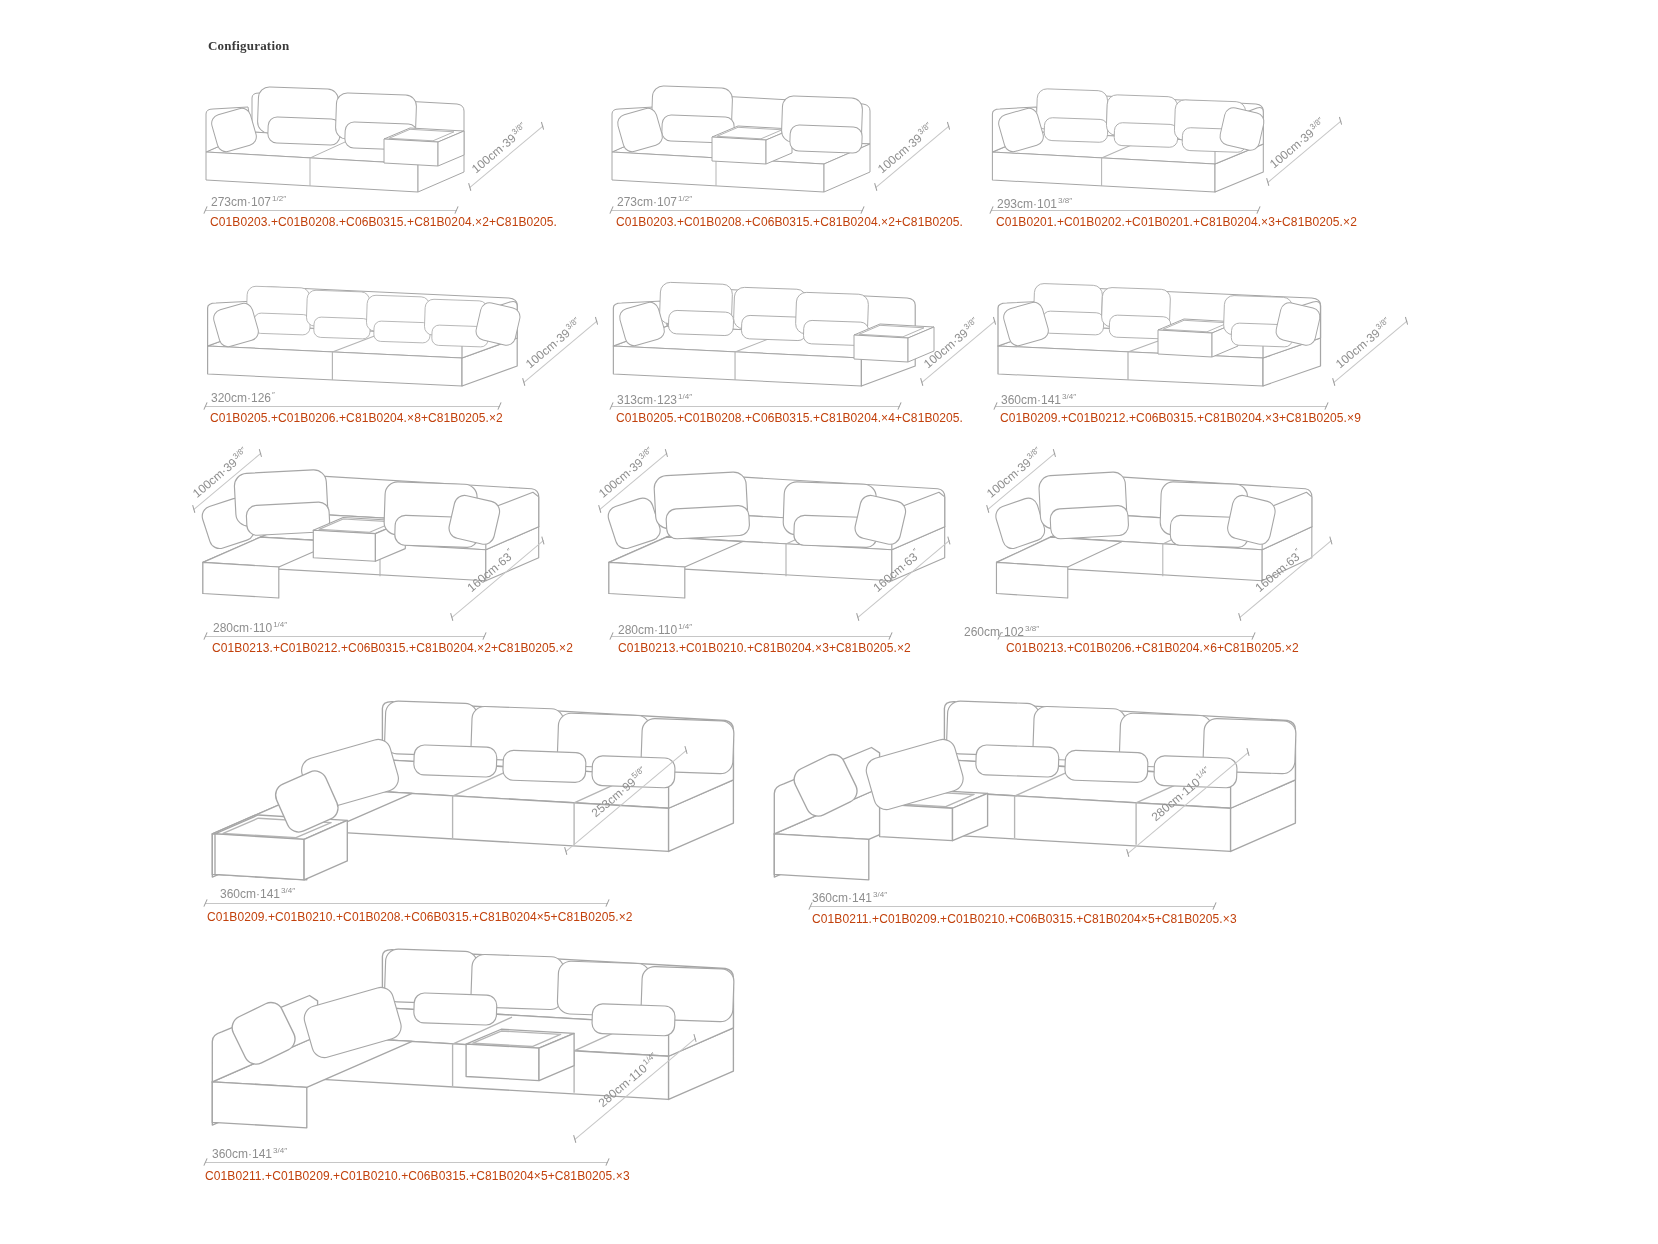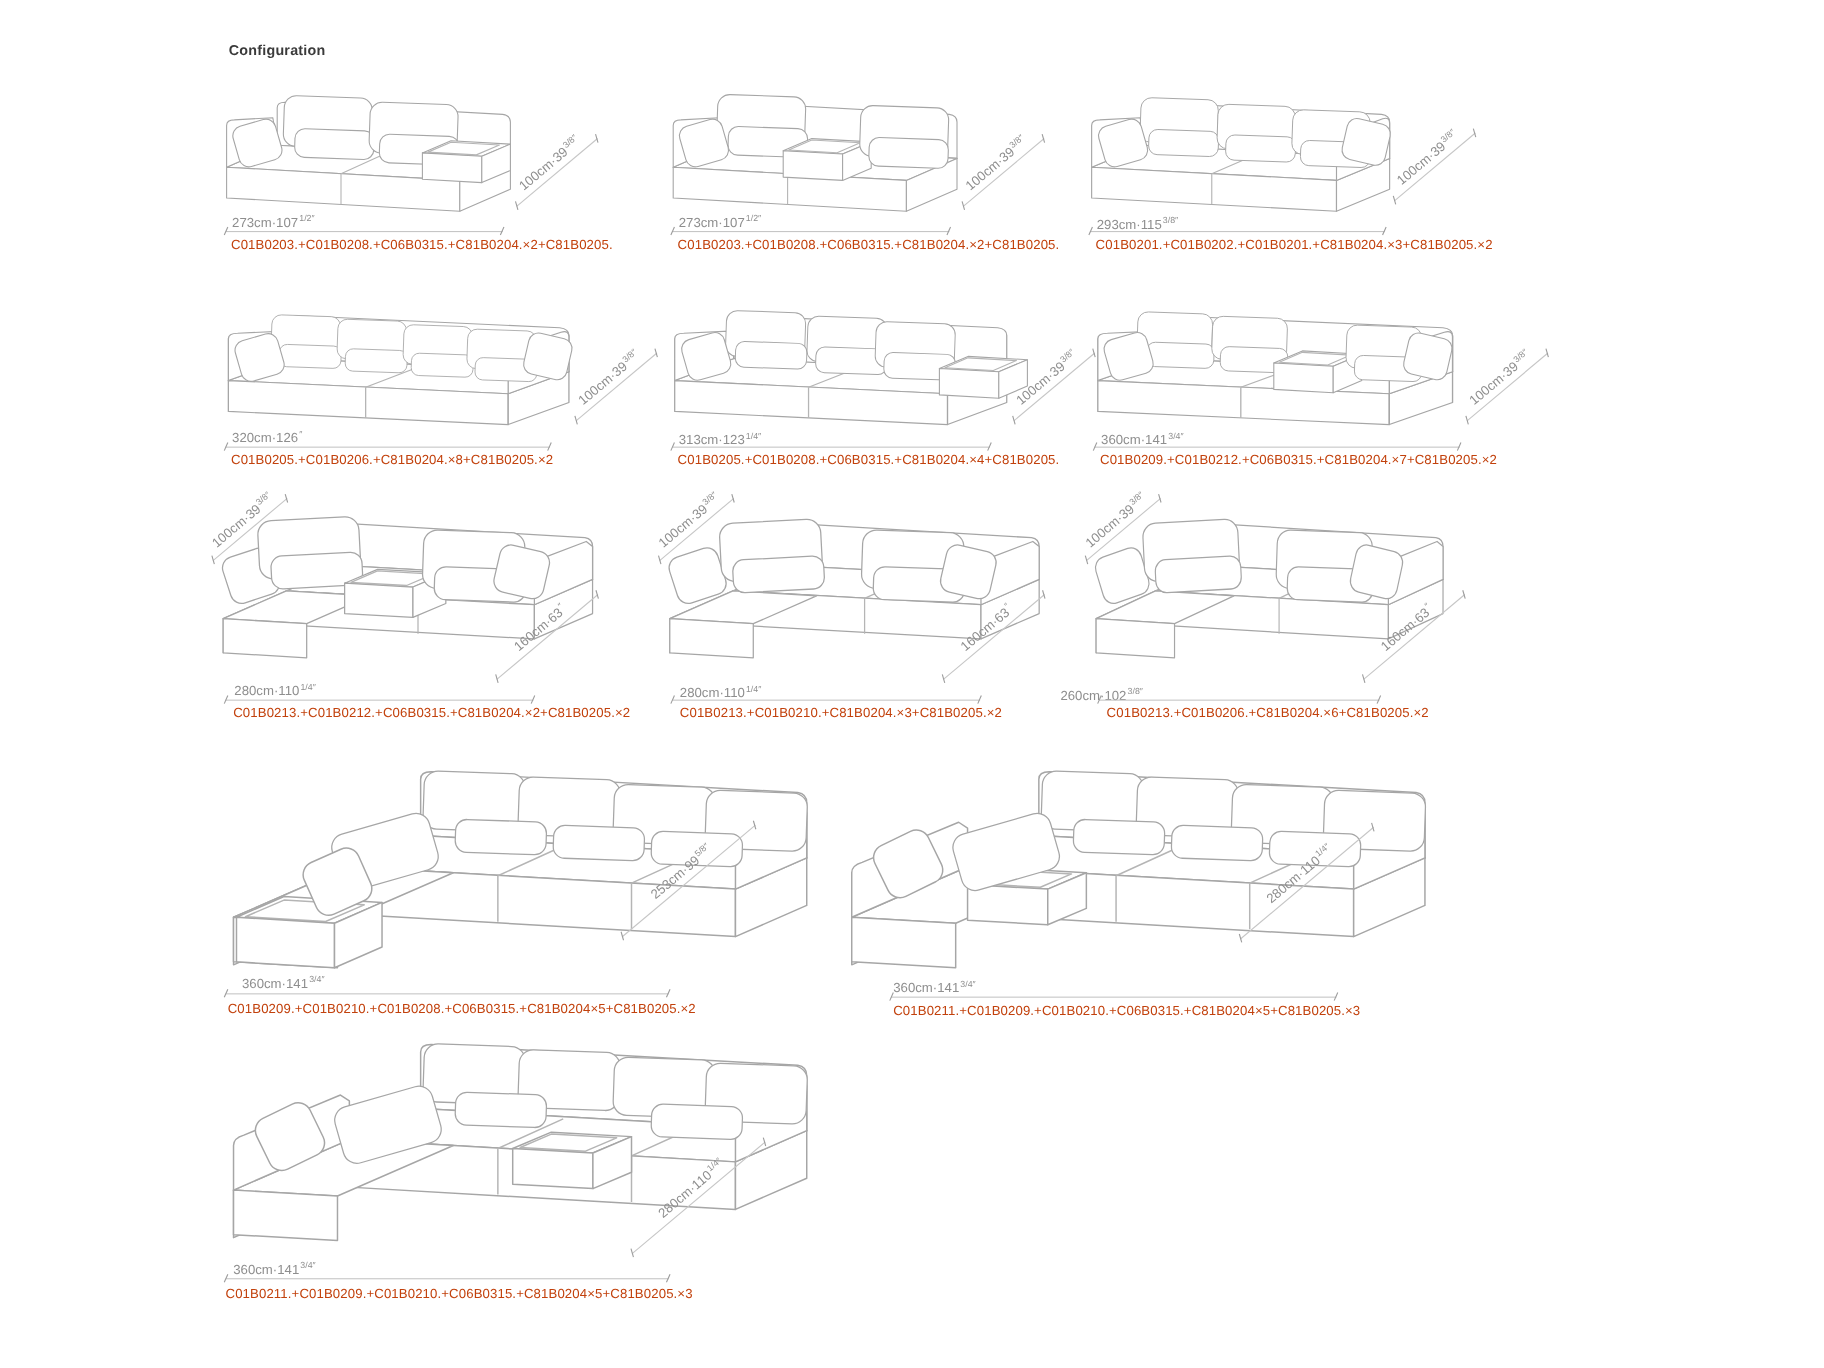--- a/index.html
+++ b/index.html
@@ -1,18 +1,18 @@
 <!DOCTYPE html>
 <html><head>
 <meta charset="utf-8">
 <style>
   html,body{margin:0;padding:0;background:#ffffff;}
   .page{position:relative;width:1658px;height:1244px;background:#fff;overflow:hidden;
         font-family:"Liberation Sans",sans-serif;}
-  .title{position:absolute;left:208px;top:38px;font-size:13px;font-weight:bold;color:#3a3a3a;letter-spacing:.2px;}
+  .title{position:absolute;left:208px;top:38px;font-size:13px;font-weight:bold;color:#3a3a3a;letter-spacing:.2px;font-family:Liberation Serif, serif;}
   .code{position:absolute;font-size:12px;font-weight:normal;color:#c2410c;white-space:nowrap;letter-spacing:.1px;}
   .dim{position:absolute;font-size:12px;color:#8e8e8e;white-space:nowrap;}
   .dim sup,.dlab sup{font-size:8px;vertical-align:super;margin-left:1px;}
   .rule{position:absolute;height:1px;background:#c6c6c6;}
   .rule::before,.rule::after{content:"";position:absolute;width:1px;height:8px;background:#9c9c9c;top:-4px;transform:rotate(24deg);}
   .rule::before{left:0;}
   .rule::after{right:0;}
   .diag{position:absolute;display:flex;flex-direction:column;align-items:center;
         transform:rotate(-40deg);transform-origin:0 100%;}
   .dlab{font-size:12px;color:#8e8e8e;white-space:nowrap;margin-bottom:3px;}
@@ -130,21 +130,21 @@
     <use href="#plat3" transform="scale(1.05,1)"></use>
     <use href="#pilB" transform="translate(88,44) rotate(2) scale(0.88)"></use>
     <use href="#pilL" transform="translate(92,64) rotate(2) scale(0.88)"></use>
     <use href="#pilB" transform="translate(158,50) rotate(2) scale(0.88)"></use>
     <use href="#pilL" transform="translate(162,69) rotate(2) scale(0.88)"></use>
     <use href="#pilB" transform="translate(226,55) rotate(2) scale(0.88)"></use>
     <use href="#pilL" transform="translate(230,74) rotate(2) scale(0.88)"></use>
     <use href="#pilS" transform="translate(37,64) rotate(-16)"></use>
     <use href="#pilS" transform="translate(258,63) rotate(13)"></use>
   </svg>
-  <div class="dim" style="left:997px;top:196px"><span>293cm·115</span><sup>3/8″</sup></div>
+  <div class="dim" style="left:997px;top:196px"><span>293cm·101</span><sup>3/8″</sup></div>
   <div class="rule" style="left:991px;top:210px;width:268px"></div>
   <div class="diag" style="left:1268px;top:164px;width:96px">
     <span class="dlab"><span>100cm·39</span><sup>3/8″</sup></span>
       <span class="drule"></span>
   </div>
   <div class="code" style="left:996px;top:215px">C01B0201.+C01B0202.+C01B0201.+C81B0204.×3+C81B0205.×2</div>
 
   <svg class="art" style="left:198px;top:260px" width="345" height="135" viewBox="0 0 345 135">
     <use href="#plat3" transform="scale(1.2,1)"></use>
     <use href="#pilB" transform="translate(80,45) rotate(2) scale(0.78)"></use>
@@ -196,21 +196,21 @@
     <use href="#pilL" transform="translate(274,75) rotate(2) scale(0.85)"></use>
     <use href="#pilS" transform="translate(38,64) rotate(-16)"></use>
     <use href="#pilS" transform="translate(310,64) rotate(13)"></use>
   </svg>
   <div class="dim" style="left:1001px;top:392px"><span>360cm·141</span><sup>3/4″</sup></div>
   <div class="rule" style="left:995px;top:406px;width:332px"></div>
   <div class="diag" style="left:1334px;top:364px;width:96px">
     <span class="dlab"><span>100cm·39</span><sup>3/8″</sup></span>
       <span class="drule"></span>
   </div>
-  <div class="code" style="left:1000px;top:411px">C01B0209.+C01B0212.+C06B0315.+C81B0204.×7+C81B0205.×2</div>
+  <div class="code" style="left:1000px;top:411px">C01B0209.+C01B0212.+C06B0315.+C81B0204.×3+C81B0205.×9</div>
 
   <svg class="art" style="left:196px;top:452px" width="380" height="160" viewBox="0 0 380 160">
     <g transform="scale(1.15)">
       <use href="#chaiseP"></use>
       <use href="#pilS" transform="translate(28,62) rotate(-18)"></use>
       <use href="#pilB" transform="translate(74,40) rotate(-3)"></use>
       <use href="#pilL" transform="translate(80,58) rotate(-3)"></use>
       <use href="#tbl" transform="translate(102,92)"></use>
       <use href="#pilB" transform="translate(204,50) rotate(2)"></use>
       <use href="#pilL" transform="translate(209,69) rotate(2)"></use>

